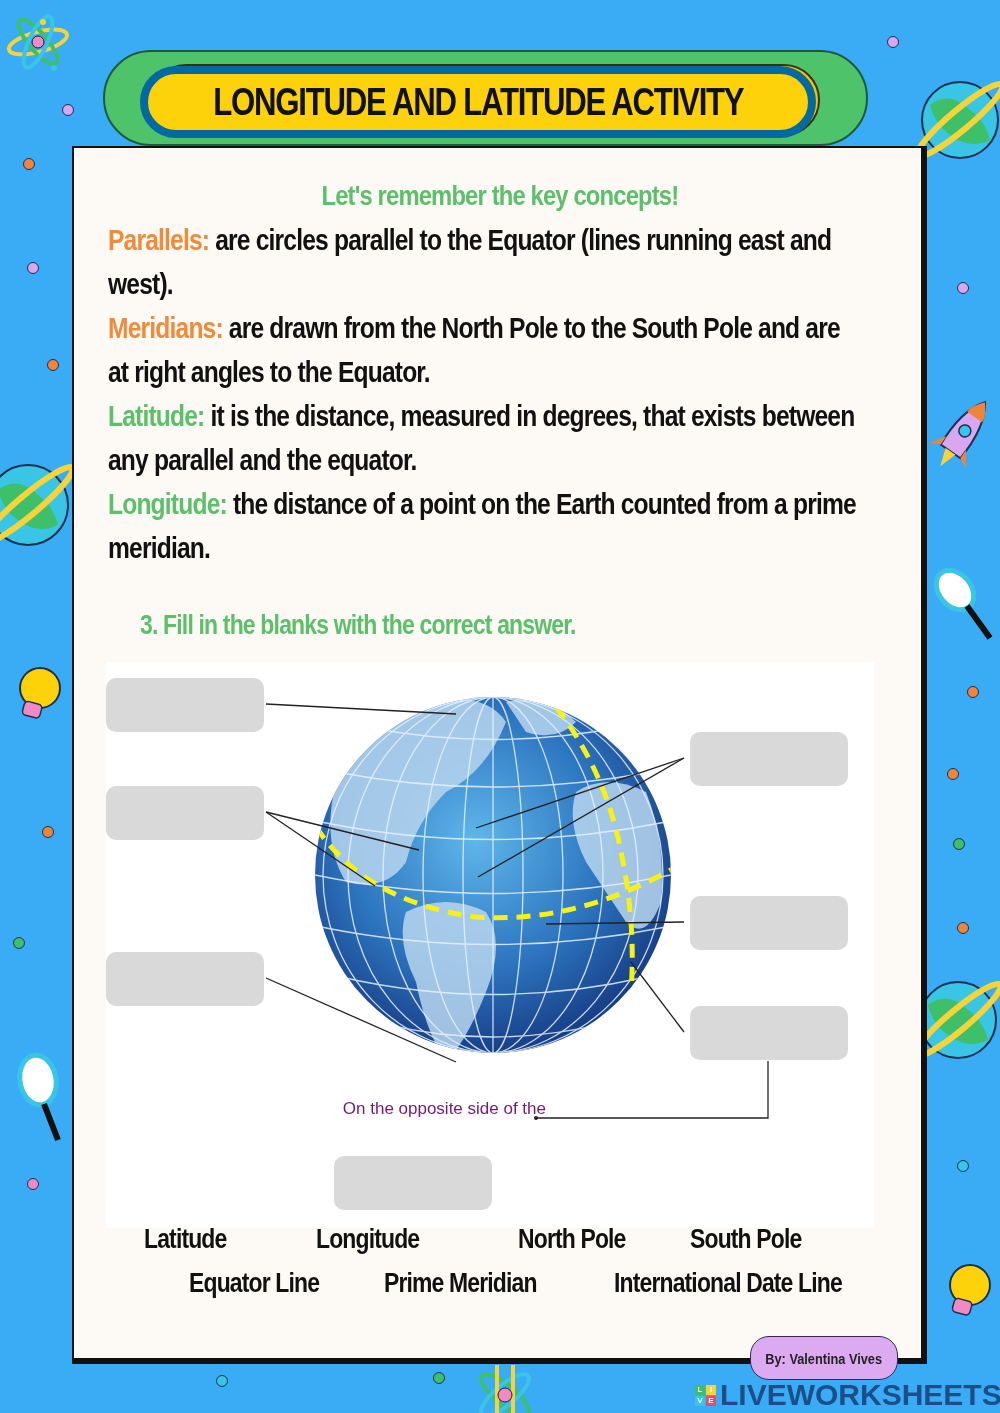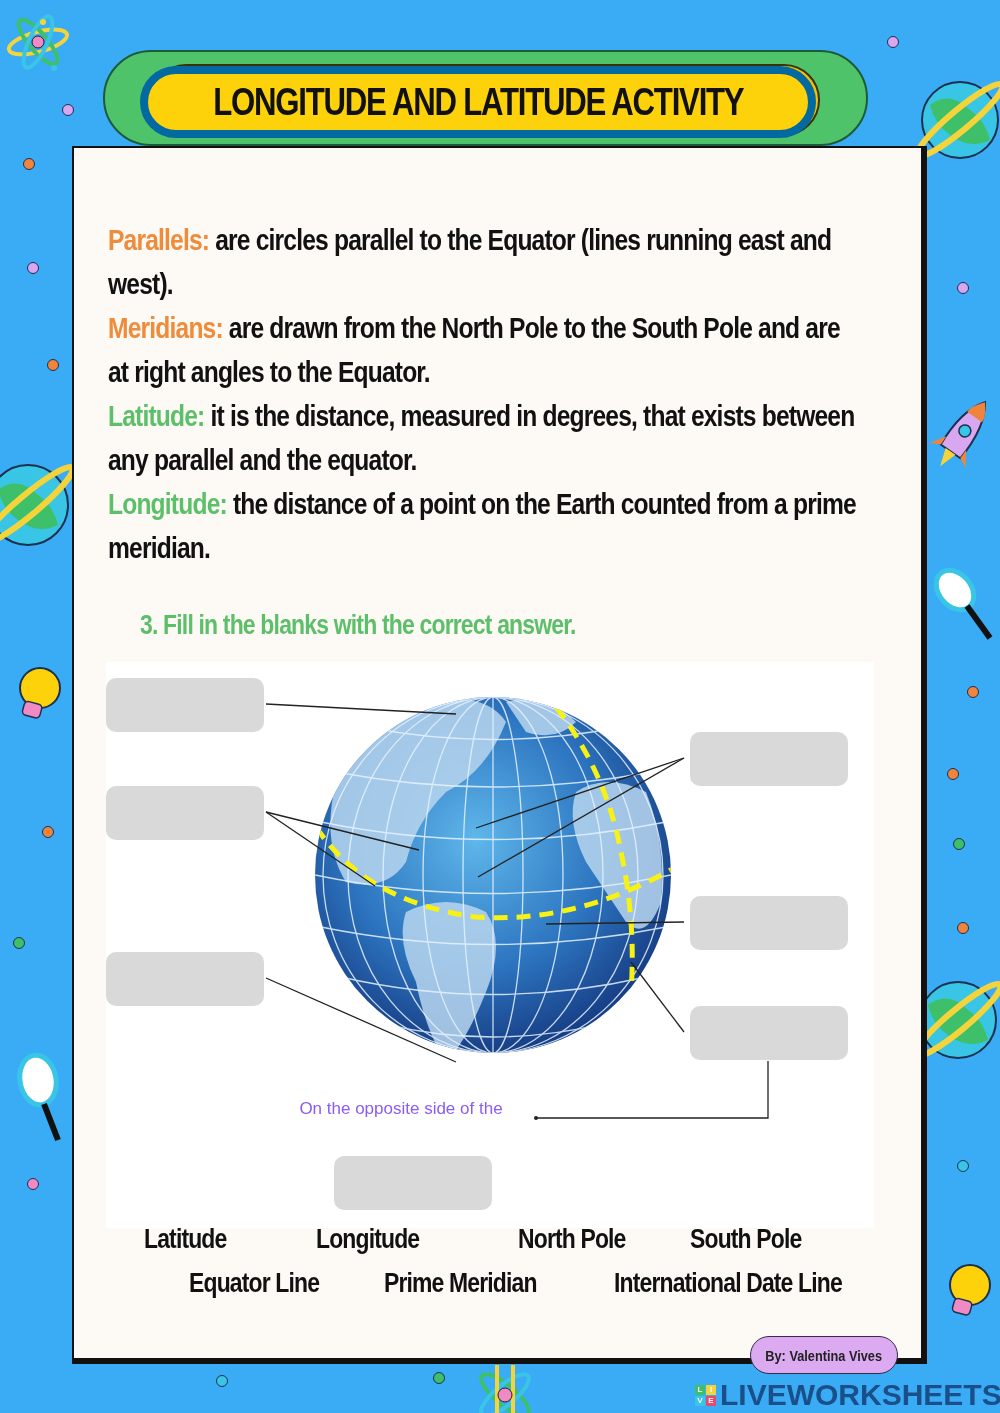--- a/index.html
+++ b/index.html
@@ -9,21 +9,21 @@
   .title-outer{position:absolute;left:103px;top:50px;width:765px;height:96px;background:#4fc36a;border:2px solid #1d5a3a;border-radius:48px;box-sizing:border-box;}
   .title-inner{position:absolute;left:140px;top:66px;width:676px;height:72px;background:#fdd20a;border:8px solid #0369a1;border-radius:36px;box-sizing:border-box;display:flex;align-items:center;justify-content:center;}
   .title-inner-shadow{position:absolute;left:150px;top:64px;width:670px;height:72px;background:#f4c400;border:2px solid #3a3000;border-radius:36px;box-sizing:border-box;}
   .title-text{font-family:"Liberation Sans",sans-serif;font-weight:bold;font-size:38px;letter-spacing:-1.5px;color:#111;transform:scaleX(0.82);white-space:nowrap;}
   .card{position:absolute;left:72px;top:146px;width:855px;height:1218px;background:#fdf9f4;border:2px solid #111;border-right-width:6px;border-bottom-width:6px;box-sizing:border-box;}
   .txt{font-family:"Liberation Sans",sans-serif;font-weight:bold;font-size:30px;line-height:44px;color:#111;letter-spacing:-1px;transform-origin:left top;}
   .orange{color:#ef8c3c;}
   .green{color:#5cbf6a;}
   .blank{position:absolute;width:158px;height:54px;background:#d9d9d9;border-radius:10px;}
   .wordbank span{position:absolute;font-family:"Liberation Sans",sans-serif;font-weight:bold;font-size:27px;letter-spacing:-1px;color:#111;white-space:nowrap;transform:scaleX(0.85);transform-origin:left top;}
-  .byline{position:absolute;left:750px;top:1336px;width:148px;height:38px;background:#dbaaf0;border:1.5px solid #3a2a4a;border-radius:19px;box-sizing:border-box;display:flex;align-items:center;justify-content:center;}
+  .byline{position:absolute;left:750px;top:1336px;width:148px;height:44px;background:#dbaaf0;border:1.5px solid #3a2a4a;border-radius:19px;box-sizing:border-box;display:flex;align-items:center;justify-content:center;}
   .byline span{font-weight:bold;font-size:15px;color:#222;transform:scaleX(0.85);white-space:nowrap;}
   .lw{position:absolute;left:695px;top:1378px;display:flex;align-items:center;gap:4px;}
   .lw-logo{display:grid;grid-template-columns:10px 10px;grid-gap:1px;}
   .lw-logo div{width:10px;height:10px;font-size:8px;color:#fff;font-weight:bold;text-align:center;line-height:10px;}
   .lw-text{font-weight:bold;font-size:30px;color:#1a4f8a;letter-spacing:0px;}
 </style>
 </head>
 <body>
 
 <svg class="abs" style="left:0;top:0" width="1000" height="1413">
@@ -107,20 +107,23 @@
 <div class="dot" style="left:433px;top:1372px;background:#3ec06a"></div>
 
 <div class="title-outer"></div>
 <div class="title-inner-shadow"></div>
 <div class="title-inner">
   <span class="title-text">LONGITUDE AND LATITUDE ACTIVITY</span>
 </div>
 
 <div class="card">
 
+  <div class="abs" style="left:0;top:26px;width:851px;text-align:center;">
+    <span class="txt green" style="display:inline-block;font-size:28px;transform:scaleX(0.85);transform-origin:center top;">Let's remember the key concepts!</span>
+  </div>
 
   <div class="abs" style="left:34px;top:70px;width:980px;transform:scaleX(0.82);transform-origin:left top;">
     <div class="txt"><span class="orange">Parallels:</span><span> are circles parallel to the Equator (lines running east and</span></div>
     <div class="txt">west).</div>
     <div class="txt"><span class="orange">Meridians:</span><span> are drawn from the North Pole to the South Pole and are</span></div>
     <div class="txt">at right angles to the Equator.</div>
     <div class="txt"><span class="green">Latitude:</span><span> it is the distance, measured in degrees, that exists between</span></div>
     <div class="txt">any parallel and the equator.</div>
     <div class="txt"><span class="green">Longitude:</span><span> the distance of a point on the Earth counted from a prime</span></div>
     <div class="txt">meridian.</div>
@@ -183,21 +186,21 @@
     </svg>
 
     <div class="blank" style="left:0;top:16px;"></div>
     <div class="blank" style="left:0;top:124px;"></div>
     <div class="blank" style="left:0;top:290px;"></div>
     <div class="blank" style="left:584px;top:70px;"></div>
     <div class="blank" style="left:584px;top:234px;"></div>
     <div class="blank" style="left:584px;top:344px;"></div>
     <div class="blank" style="left:228px;top:494px;"></div>
 
-    <div class="abs" style="left:150px;top:432px;width:290px;text-align:center;font-family:'Liberation Sans',sans-serif;font-size:17px;line-height:29px;color:#8b5cf6;">
+    <div class="abs" style="left:150px;top:432px;width:290px;text-align:right;font-family:'Liberation Sans',sans-serif;font-size:17px;line-height:29px;color:#701a75;">
       <div>On the opposite side of the</div>
     </div>
   </div>
 
   <div class="wordbank">
     <span style="left:70px;top:1076px;">Latitude</span>
     <span style="left:242px;top:1076px;">Longitude</span>
     <span style="left:444px;top:1076px;">North Pole</span>
     <span style="left:616px;top:1076px;">South Pole</span>
     <span style="left:115px;top:1120px;">Equator Line</span>

